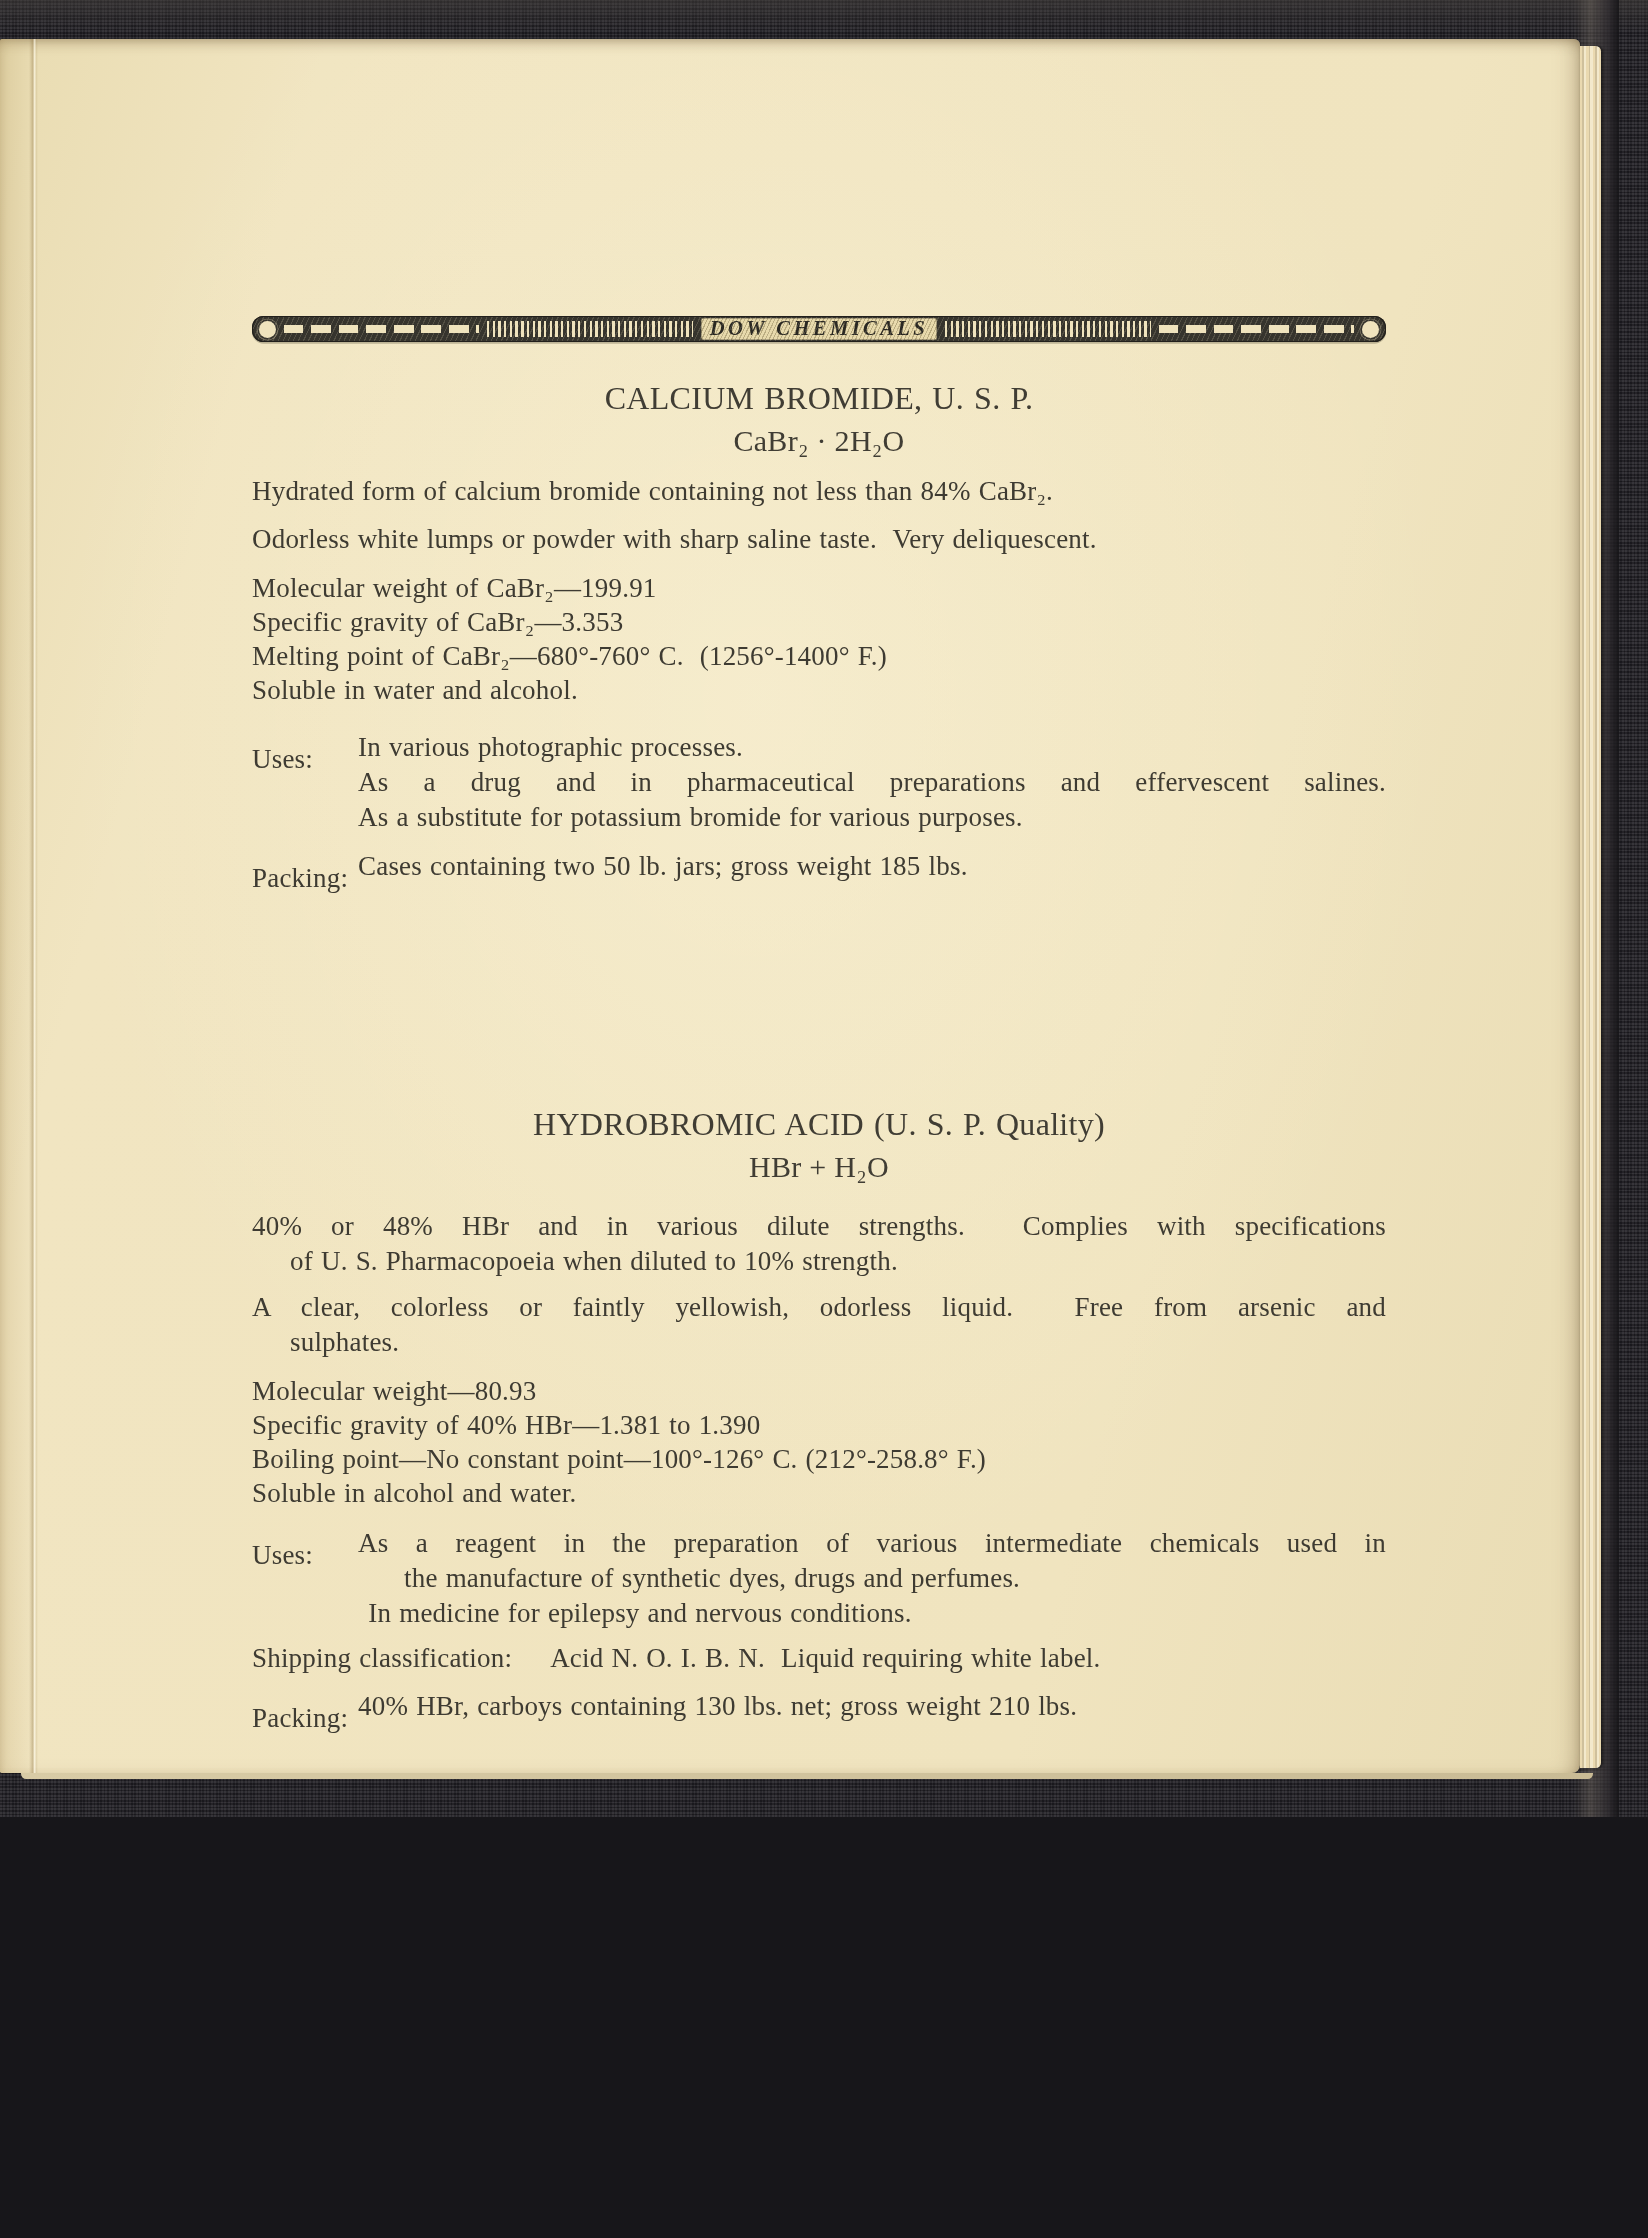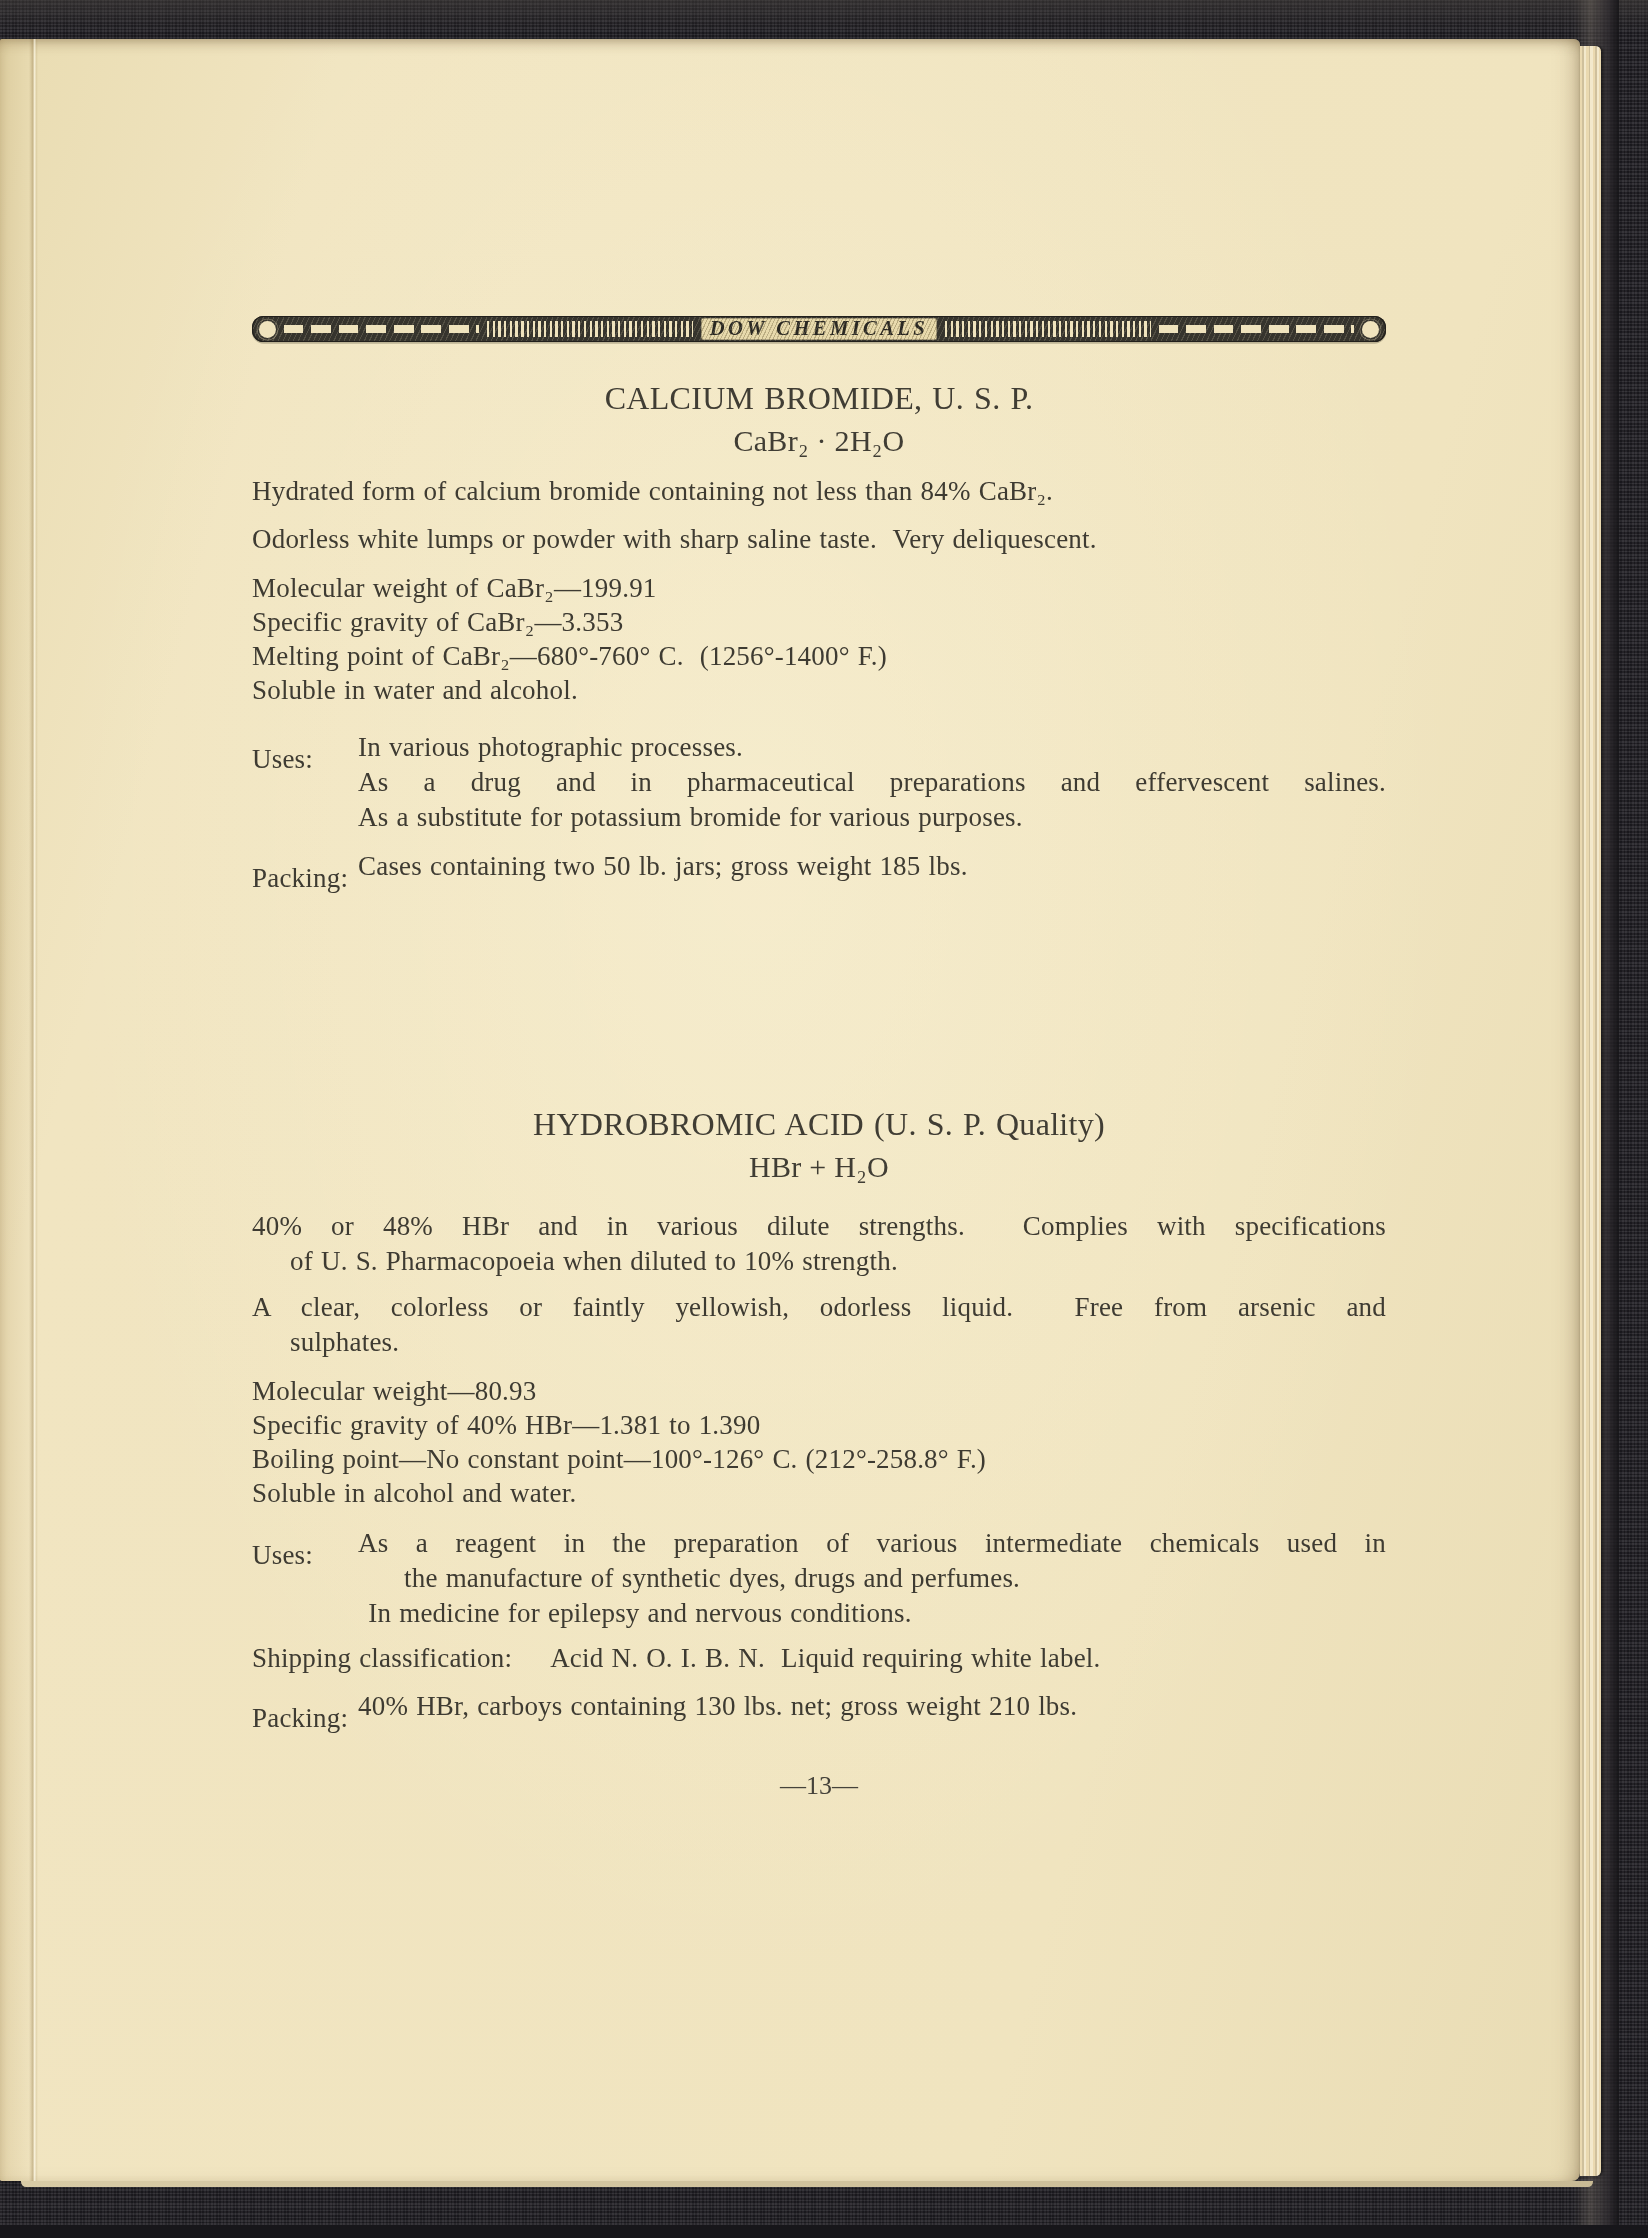--- a/index.html
+++ b/index.html
@@ -1,19 +1,19 @@
 <!DOCTYPE html>
 <html style="font-size:9.2px"><head>
 <meta charset="utf-8">
 <style>
   html,body { margin:0; padding:0; }
   body { background:#17161a; font-family:"Liberation Serif","DejaVu Serif",serif; }
 
   #stage {
-    position:relative; width:1649px; height:2225px; overflow:hidden;
+    position:relative; width:1649px; height:1817px; overflow:hidden;
     background-color:#232127;
     background-image:
       repeating-linear-gradient(0deg, rgba(255,255,255,.05) 0 1.7px, rgba(0,0,0,.16) 1.7px 3.4px),
       repeating-linear-gradient(90deg, rgba(255,255,255,.04) 0 1.7px, rgba(0,0,0,.14) 1.7px 3.4px);
   }
 
   
   .rim-right {
     position:absolute; top:0; bottom:0; right:30px; width:46px;
     background:linear-gradient(90deg, rgba(0,0,0,0) 0%, rgba(125,116,106,.38) 38%, rgba(48,44,48,.72) 78%, rgba(20,19,22,.85) 100%);
@@ -220,18 +220,17 @@
         </div>
 
         <div class="hang mt-pack2">
           <span class="hang-label">Packing:</span>
           <div class="hang-body">
             <div class="line">40% HBr, carboys containing 130 lbs. net; gross weight 210 lbs.</div>
           </div>
         </div>
       </div>
 
-      <div class="footer-num mt-footer">—13—</div>
 
     </div>
   </div>
 </div>
 
 
 </body></html>

